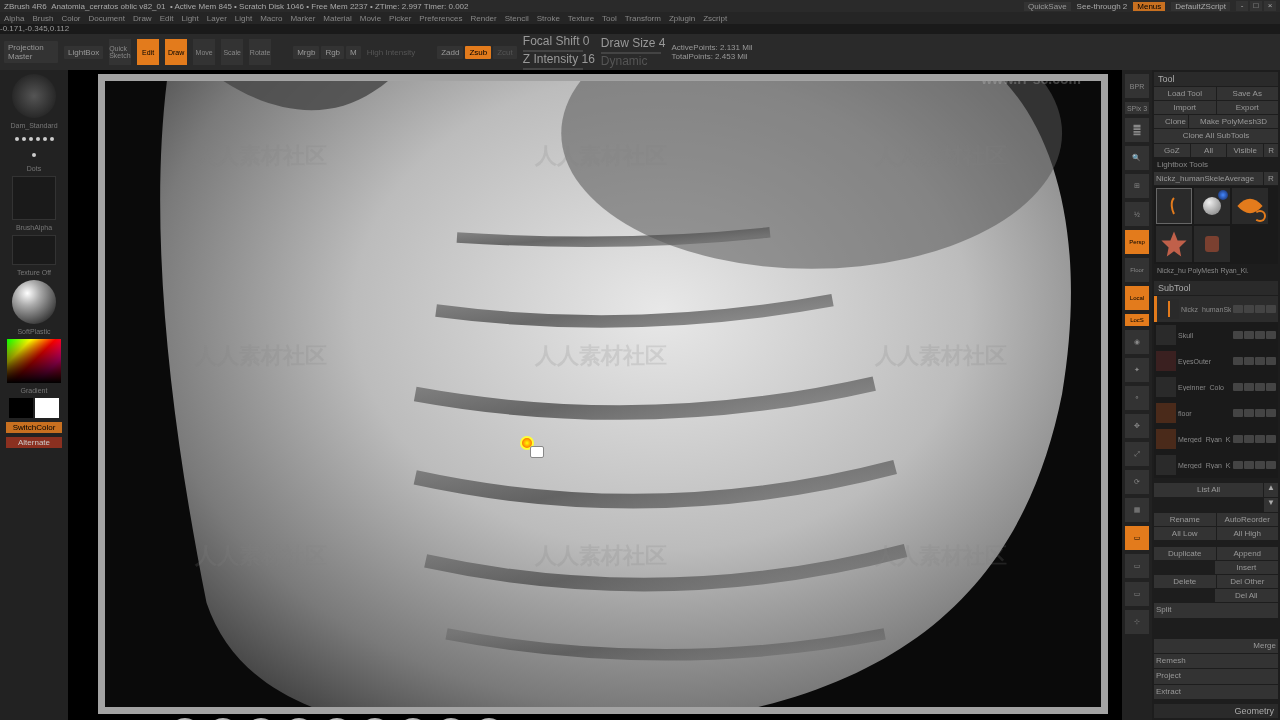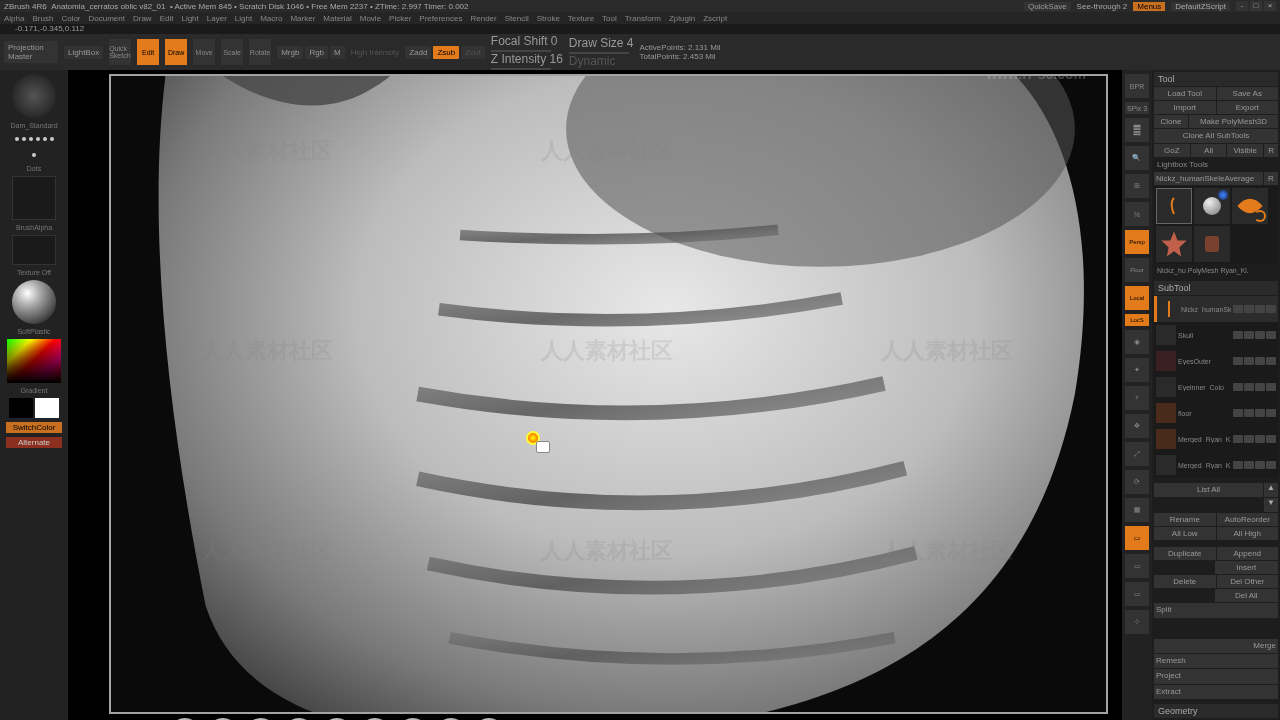--- a/index.html
+++ b/index.html
@@ -7,24 +7,24 @@
 
 .title-bar { height: 12px; background: #2a2a2a; display: flex; align-items: center; padding: 0 4px; font-size: 8px; color: #aaa; }
 .title-bar .right { margin-left: auto; display: flex; gap: 6px; align-items: center; }
 .title-bar .btn { background: #c87020; color: #000; padding: 0 4px; font-size: 8px; }
 .title-bar .ctrl { display: flex; gap: 2px; }
 .title-bar .ctrl span { width: 12px; height: 10px; background: #333; display: inline-block; text-align: center; }
 
 .menu-bar { height: 12px; background: #252525; display: flex; gap: 8px; padding: 0 4px; font-size: 8px; color: #888; align-items: center; }
 .menu-bar span { cursor: pointer; }
 
-.status-line { height: 10px; font-size: 8px; color: #999; padding: 0 15px; }
+.status-line { height: 10px; font-size: 8px; color: #999; padding: 0 0; }
 
 .toolbar { height: 36px; background: #2a2a2a; display: flex; align-items: center; padding: 0 4px; gap: 6px; font-size: 8px; }
-.toolbar .tgroup { display: flex; gap: 2px; align-items: center; }
+.toolbar .tgroup { display: flex; gap: 2px; align-items: center; margin-left: 16px; }
 .toolbar .tbtn { background: #333; padding: 2px 4px; color: #999; border-radius: 1px; }
 .toolbar .tbtn.active { background: #e37b1c; color: #000; }
 .toolbar .ticon { width: 22px; height: 26px; background: #333; display: flex; flex-direction: column; align-items: center; justify-content: center; font-size: 7px; color: #888; }
 .toolbar .ticon.orange { background: #e37b1c; color: #000; }
 .toolbar .slider-group { display: flex; flex-direction: column; font-size: 12px; color: #999; }
 .toolbar .slider { width: 60px; height: 2px; background: #444; margin-top: 2px; }
 .toolbar .points { display: flex; flex-direction: column; font-size: 8px; color: #999; }
 
 .main { display: flex; height: 650px; }
 
@@ -36,21 +36,21 @@
 .alpha-slot { width: 44px; height: 44px; background: #1a1a1a; border: 1px solid #333; }
 .texture-ball { width: 44px; height: 44px; background: radial-gradient(circle at 35% 30%, #fff 0%, #aaa 30%, #333 80%); border-radius: 50%; }
 .color-picker { width: 54px; height: 44px; background: linear-gradient(135deg, #0f0, #ff0, #f00, #f08, #f00); position: relative; }
 .color-picker::before { content:''; position:absolute; inset:0; background: linear-gradient(to bottom, transparent, #000); }
 .swatches { display: flex; gap: 2px; }
 .swatch { width: 24px; height: 20px; }
 .switch-color { background: #c87020; color: #000; padding: 1px 4px; font-size: 8px; width: 56px; text-align: center; }
 .alternate { background: #8b3020; color: #ccc; padding: 1px 4px; font-size: 8px; width: 56px; text-align: center; }
 
 .canvas-area { flex: 1; background: #000; position: relative; display: flex; align-items: center; justify-content: center; }
-.canvas-inner { position: absolute; top: 4px; left: 30px; right: 14px; bottom: 6px; border: 2px solid #a3a3a3; background: #0a0a0a; overflow: hidden; margin-left: 11px; }
+.canvas-inner { position: absolute; top: 4px; left: 30px; right: 14px; bottom: 6px; border: 7px solid #a3a3a3; background: #0a0a0a; overflow: hidden; }
 .sculpt { position: absolute; inset: 0; }
 .sculpt svg { width: 100%; height: 100%; }
 .brush-cursor { position: absolute; left: 422px; top: 362px; width: 14px; height: 14px; border: 2px solid #ff3; background: radial-gradient(circle, #ff0 0%, #f70 70%, #d00 100%); border-radius: 50%; transform: translate(-50%,-50%); }
 .brush-cursor::after { content:''; position:absolute; left:8px; top:8px; width:12px; height:10px; background:#fff; border:1px solid #888; border-radius:2px; }
 .watermark { position: absolute; font-size: 22px; color: rgba(128,128,128,0.2); font-weight: bold; pointer-events: none; }
 .bottom-brushes { position: absolute; bottom: -28px; left: 100px; display: flex; gap: 4px; }
 .bb { width: 34px; height: 30px; display:flex; flex-direction:column; align-items:center; }
 .bb .ball { width: 26px; height: 20px; background: radial-gradient(ellipse at 40% 30%, #ddd, #555); border-radius: 50%; }
 
 .nav-panel { width: 30px; background: #222; display: flex; flex-direction: column; align-items: center; gap: 4px; padding-top: 4px; }
@@ -320,21 +320,21 @@
     <div class="rp-title">Tool</div>
     <div class="rp-row">
       <div class="rp-btn">Load Tool</div>
       <div class="rp-btn">Save As</div>
     </div>
     <div class="rp-row">
       <div class="rp-btn">Import</div>
       <div class="rp-btn">Export</div>
     </div>
     <div class="rp-row">
-      <div class="rp-btn" style="flex:0 0 34px;">Clone</div>
+      <div class="rp-btn" style="flex:0 0 34px;text-align:right;">Clone</div>
       <div class="rp-btn">Make PolyMesh3D</div>
     </div>
     <div class="rp-btn">Clone All SubTools</div>
     <div class="rp-row">
       <div class="rp-btn">GoZ</div>
       <div class="rp-btn">All</div>
       <div class="rp-btn">Visible</div>
       <div class="rp-btn" style="flex:0 0 14px;">R</div>
     </div>
     <div class="rp-label">Lightbox Tools</div>
@@ -473,15 +473,15 @@
     </div>
     <div class="rp-row">
         <div style="flex:1"></div>
         <div class="rp-btn">Del All</div>
       </div>
     <div class="rp-btn" style="text-align:left;">Split</div>
     <div class="rp-btn" style="text-align:right;margin-top:20px;">Merge</div>
     <div class="rp-btn" style="text-align:left;">Remesh</div>
     <div class="rp-btn" style="text-align:left;">Project</div>
     <div class="rp-btn" style="text-align:left;">Extract</div>
-    <div class="rp-title" style="margin-top:4px;">Geometry</div>
+    <div class="rp-title" style="margin-top:4px;text-align:right;">Geometry</div>
   </div>
 </div>
 
 </body></html>

